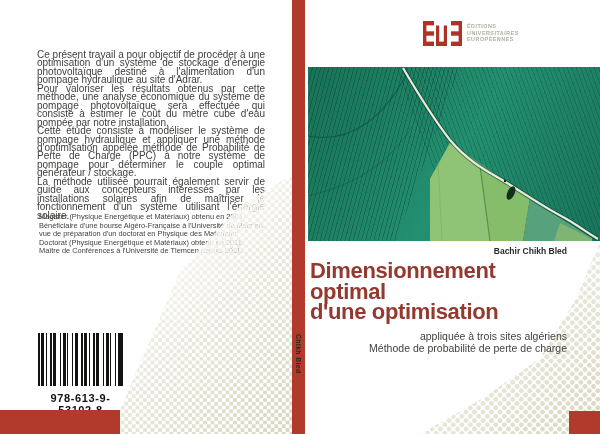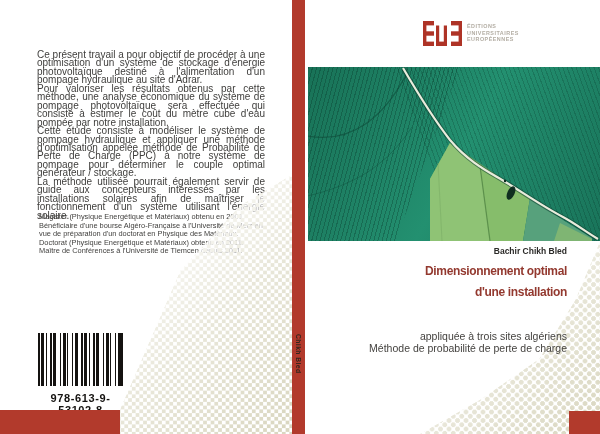--- a/index.html
+++ b/index.html
@@ -54,22 +54,22 @@
   .publisher{position:absolute;left:467px;top:23px;font-size:5.4px;line-height:6.7px;letter-spacing:.5px;color:#b3ada3;font-weight:bold;}
   .photo{position:absolute;left:308px;top:67px;width:292px;height:174px;overflow:hidden;
     background:linear-gradient(118deg,var(--photo-green-dark,#187257) 0%,#1e8164 28%,#239070 52%,#1e8265 75%,#19745a 100%);}
   .photo .stripes{position:absolute;inset:0;}
   .stripes-left{clip-path:polygon(0 0,52% 0,30% 100%,0 100%);
     background:repeating-linear-gradient(105deg,rgba(5,45,34,.30) 0 1px,rgba(0,0,0,0) 1px 4px);}
   .stripes-right{clip-path:polygon(30% 0,100% 0,100% 100%,52% 100%);
     background:repeating-linear-gradient(70deg,rgba(5,45,34,.22) 0 1px,rgba(0,0,0,0) 1px 4.2px);}
   .photo svg{position:absolute;inset:0;}
   .author{position:absolute;right:33px;top:246px;left:307px;text-align:right;font-size:8.5px;font-weight:bold;color:#2b2a28;}
-  .title{position:absolute;right:33px;top:261px;left:310px;text-align:right;
-    font-size:12px;line-height:20.6px;font-weight:bold;letter-spacing:-.35px;color:var(--title-red,#93392f);}
+  .title{position:absolute;right:33px;top:261px;left:310px;
+    font-size:22px;line-height:20.6px;font-weight:bold;letter-spacing:-.35px;color:var(--title-red,#93392f);}
   .subtitle{position:absolute;right:33px;top:331px;left:310px;text-align:right;font-size:10.5px;line-height:11.6px;color:#454340;}
 </style>
 </head>
 <body>
 
 <div class="cover">
 
   <div class="blurb">
     <p>Ce présent travail a pour objectif de procéder à une optimisation d'un système de stockage d'énergie photovoltaïque destiné à l'alimentation d'un pompage hydraulique au site d'Adrar.</p>
     <p>Pour valoriser les résultats obtenus par cette méthode, une analyse économique du système de pompage photovoltaïque sera effectuée qui consiste à estimer le coût du mètre cube d'eau pompée par notre installation.</p>
@@ -150,21 +150,21 @@
 
   <div class="dots dots-front">
     <div class="grid"></div>
     <div class="fade"></div>
   </div>
 
   <div class="author">Bachir Chikh Bled</div>
 
   <div class="title">
     <div>Dimensionnement optimal</div>
-    <div>d'une installation</div>
+    <div>d'une optimisation</div>
   </div>
 
   <div class="subtitle">
     <div>appliquée à trois sites algériens</div>
     <div>Méthode de probabilité de perte de charge</div>
   </div>
 
   <div class="block-bottom-right"></div>
 </div>
 

